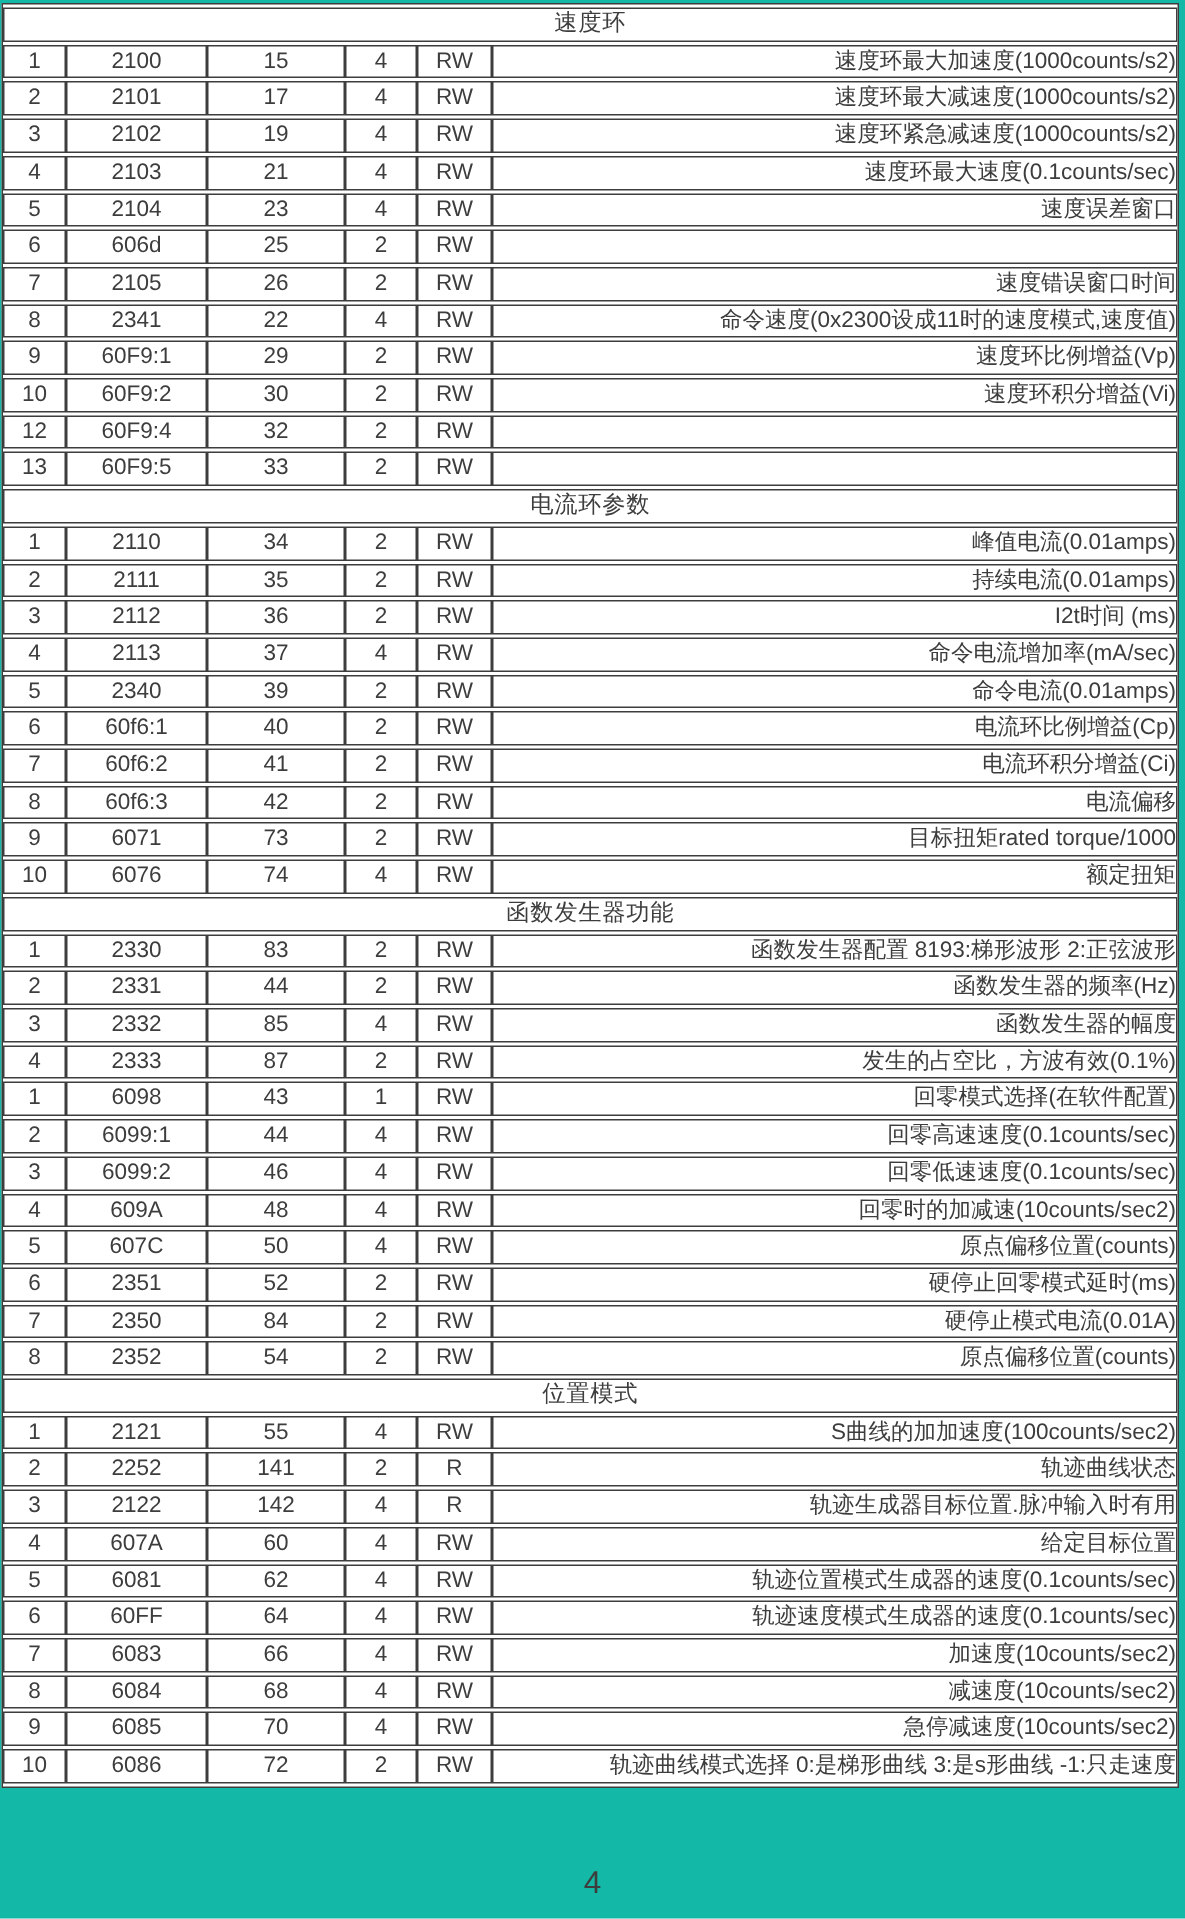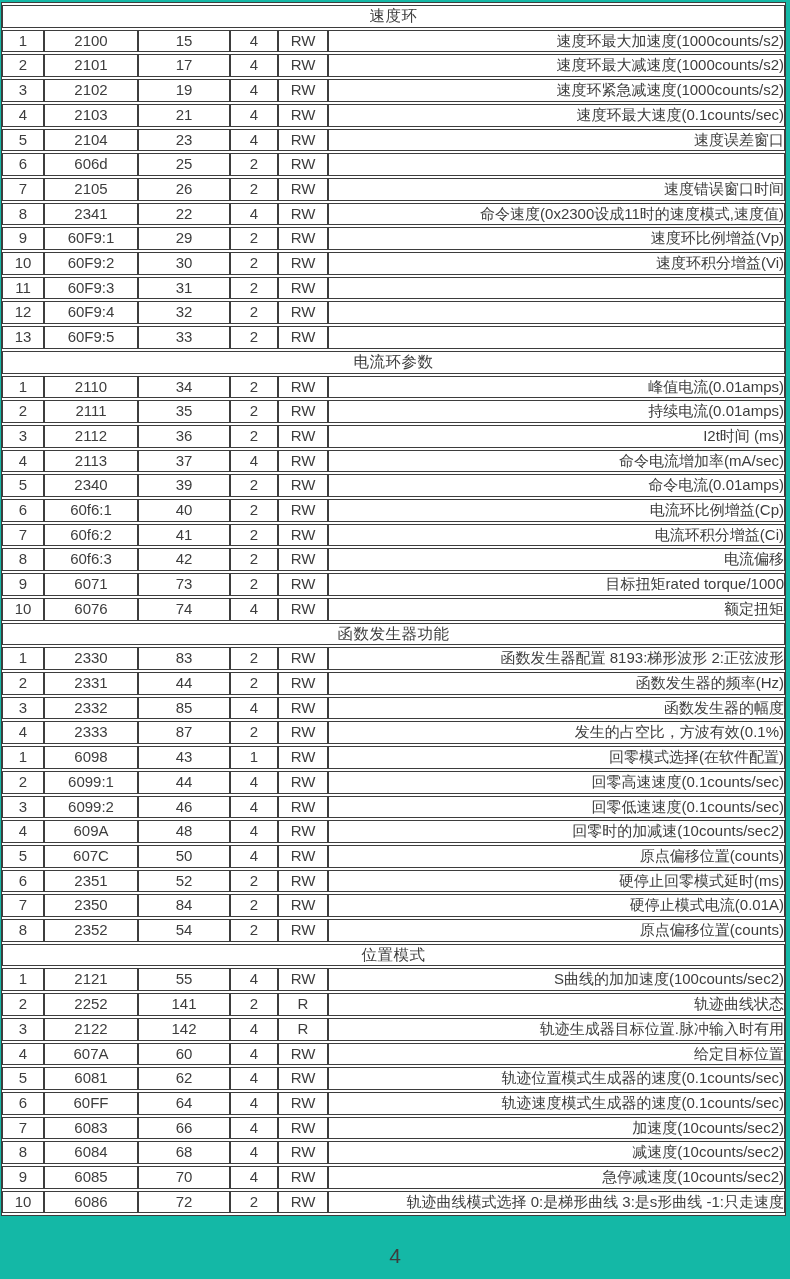--- a/index.html
+++ b/index.html
@@ -160,28 +160,20 @@
           </tr>
           <tr>
             <td>10</td>
             <td>60F9:2</td>
             <td>30</td>
             <td>2</td>
             <td>RW</td>
             <td class="desc-cell">速度环积分增益(Vi)</td>
           </tr>
           <tr>
-            <td>11</td>
-            <td>60F9:3</td>
-            <td>31</td>
-            <td>2</td>
-            <td>RW</td>
-            <td class="desc-cell"></td>
-          </tr>
-          <tr>
             <td>12</td>
             <td>60F9:4</td>
             <td>32</td>
             <td>2</td>
             <td>RW</td>
             <td class="desc-cell"></td>
           </tr>
           <tr>
             <td>13</td>
             <td>60F9:5</td>

